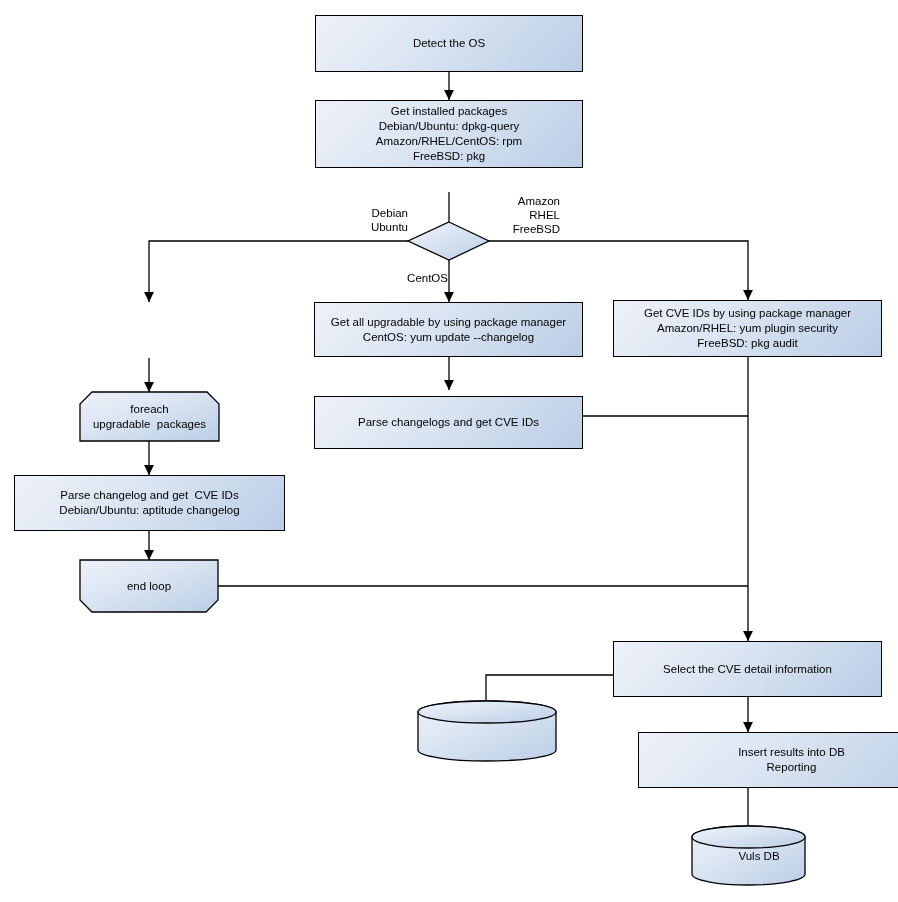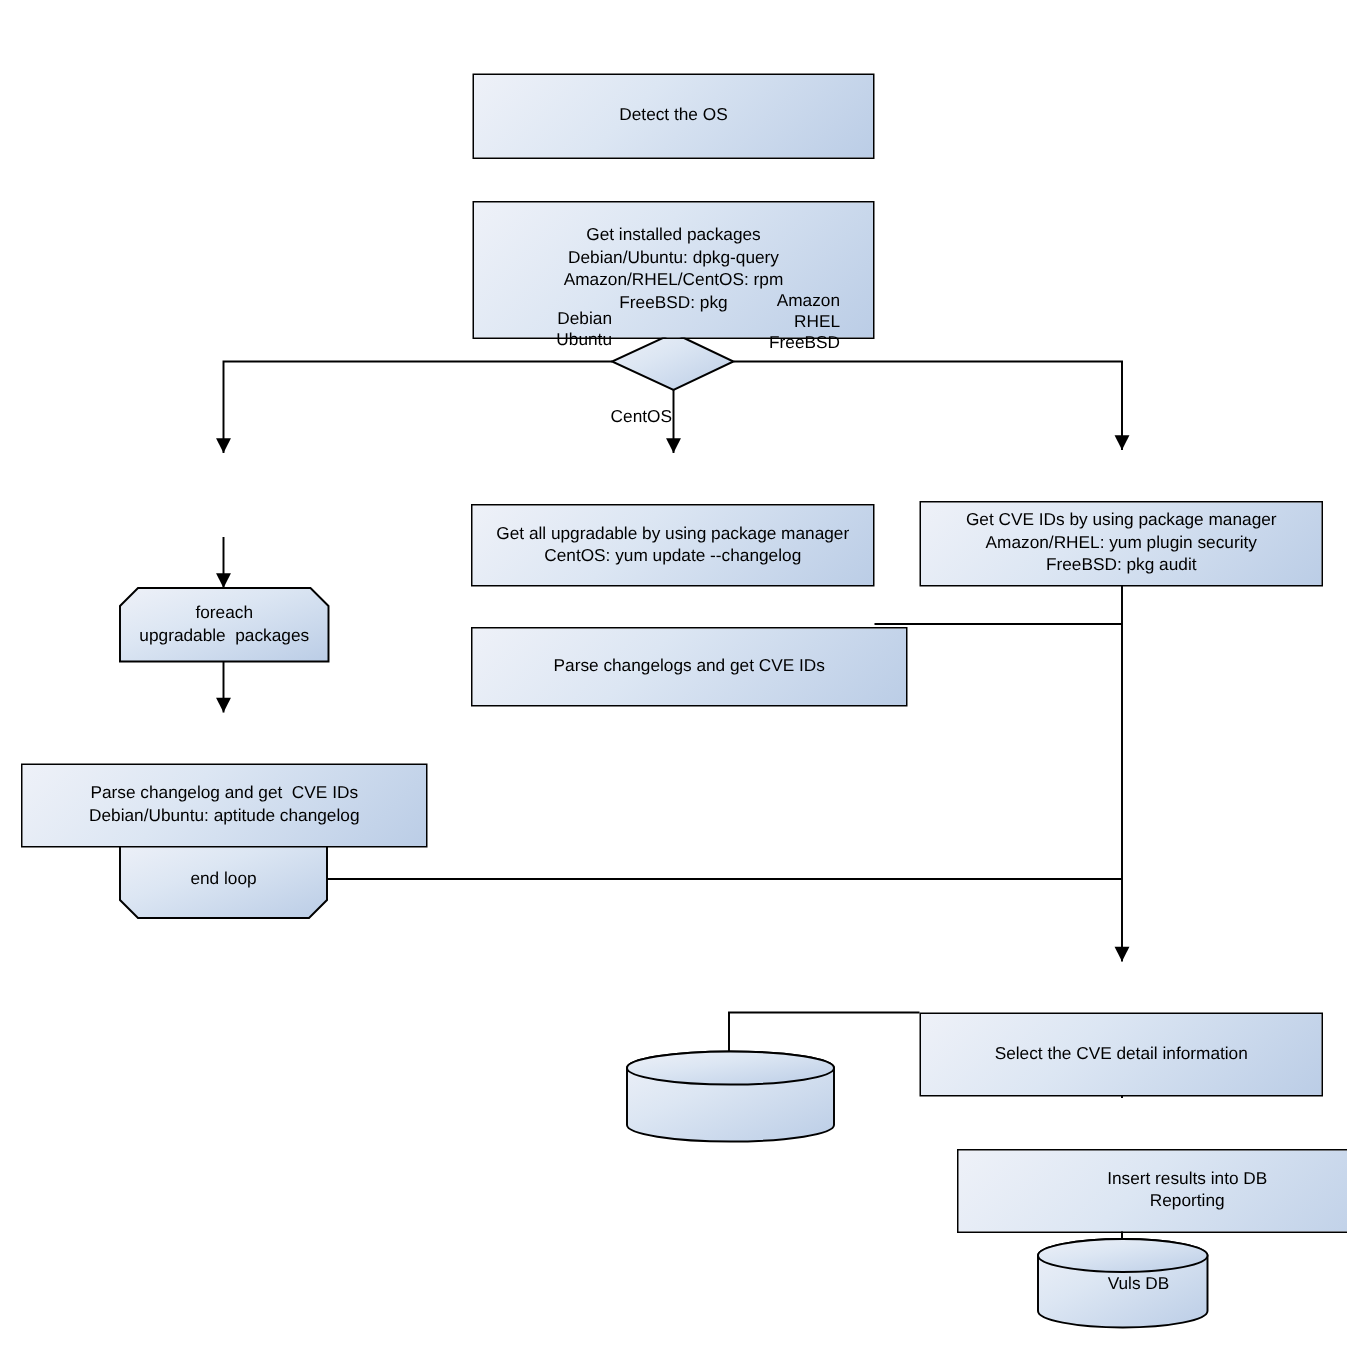--- a/index.html
+++ b/index.html
@@ -8,21 +8,20 @@
     font-family:"Liberation Sans", sans-serif;color:#000;
   }
   .layer{position:absolute;left:0;top:0;}
   .node{
     position:absolute;box-sizing:border-box;
     display:flex;align-items:center;justify-content:center;
     text-align:center;white-space:pre-wrap;
     font-size:11.5px;line-height:15px;color:#000;
     background:linear-gradient(135deg,#eef1f8 0%,#dce6f3 40%,#bbcde6 100%);
     border:1.3px solid #000;
-    margin-top:34px;
   }
   .overlay-text{
     position:absolute;box-sizing:border-box;
     display:flex;align-items:center;justify-content:center;
     text-align:center;white-space:pre-wrap;
     font-size:11.5px;line-height:15px;color:#000;
     background:transparent;border:none;
   }
   .edge-label{
     position:absolute;white-space:pre-wrap;text-align:right;
@@ -72,33 +71,33 @@
 
     <path class="shape" d="M418,712 L418,750 A69,11 0 0 0 556,750 L556,712 A69,11 0 0 0 418,712 Z"></path>
     <ellipse class="shape" cx="487" cy="712" rx="69" ry="11"></ellipse>
 
     <path class="shape" d="M692,837 L692,874 A56.5,11 0 0 0 805,874 L805,837 A56.5,11 0 0 0 692,837 Z"></path>
     <ellipse class="shape" cx="748.5" cy="837" rx="56.5" ry="11"></ellipse>
   </svg>
 
   <div class="node" style="left:315px;top:15px;width:268px;height:57px">Detect the OS</div>
 
-  <div class="node" style="left:315px;top:100px;width:268px;height:92px">Get installed packages
+  <div class="node" style="left:315px;top:100px;width:268px;height:68px">Get installed packages
 Debian/Ubuntu: dpkg-query
 Amazon/RHEL/CentOS: rpm
 FreeBSD: pkg</div>
 
 
   <div class="node" style="left:14px;top:475px;width:271px;height:56px">Parse changelog and get  CVE IDs
 Debian/Ubuntu: aptitude changelog</div>
 
   <div class="node" style="left:314px;top:302px;width:269px;height:55px">Get all upgradable by using package manager
 CentOS: yum update --changelog</div>
 
-  <div class="node" style="left:314px;top:384px;width:291px;height:53px">Parse changelogs and get CVE IDs</div>
+  <div class="node" style="left:314px;top:396px;width:269px;height:53px">Parse changelogs and get CVE IDs</div>
 
   <div class="node" style="left:613px;top:300px;width:269px;height:57px">Get CVE IDs by using package manager
 Amazon/RHEL: yum plugin security
 FreeBSD: pkg audit</div>
 
   <div class="node" style="left:613px;top:641px;width:269px;height:56px">Select the CVE detail information</div>
 
   <div class="node" style="left:638px;top:732px;width:307px;height:56px">Insert results into DB
 Reporting</div>
 

